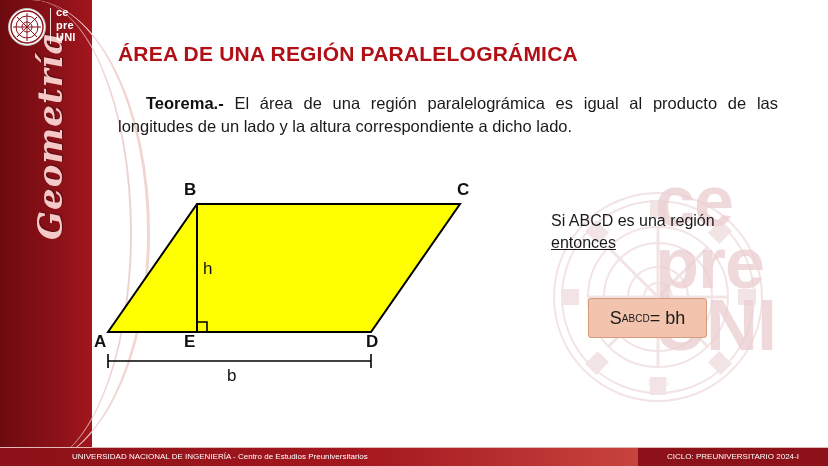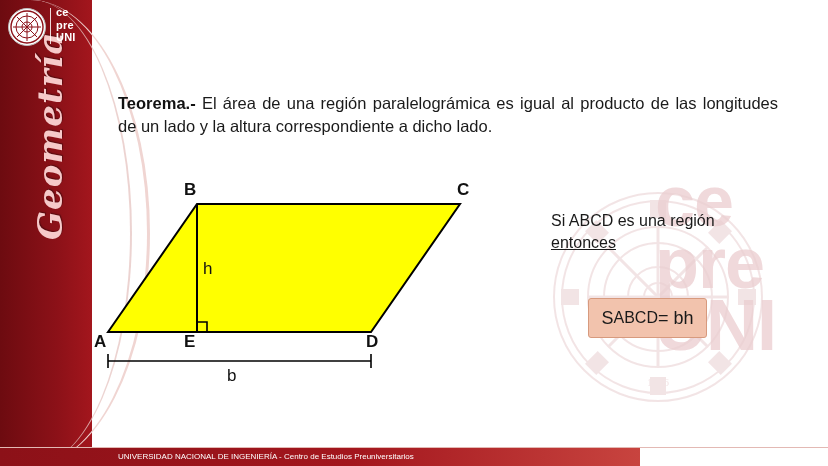--- a/index.html
+++ b/index.html
@@ -70,51 +70,51 @@
   .title{
     position:absolute;left:118px;top:42px;
     font-size:21px;font-weight:bold;color:#b01015;letter-spacing:.2px;
   }
 
   
   .theorem{
     position:absolute;left:118px;top:92px;width:660px;
     font-size:16.5px;line-height:23px;color:#1a1a1a;text-align:justify;
   }
-  .theorem b{font-weight:bold;color:#111;}
+  .theorem b{font-weight:bold;color:#111;margin-left:28px;}
 
   
   .right-text{
     position:absolute;left:551px;top:210px;width:240px;
     font-size:16px;line-height:22px;color:#1a1a1a;text-align:justify;
   }
   .right-text .ent{text-align:left;text-decoration:underline;}
 
   
   .formula{
     position:absolute;left:588px;top:298px;width:117px;height:38px;
     background:#f2c3ad;border:1px solid #d79a7e;border-radius:3px;
     display:flex;align-items:center;justify-content:center;
     font-size:18px;color:#1a1a1a;
   }
-  .formula sub{font-size:16px;}
+  .formula sub{font-size:10px;}
 
   
   .figure{position:absolute;left:80px;top:180px;width:460px;height:220px;}
   .fig-label{position:absolute;font-size:17px;font-weight:bold;color:#111;}
 
   
   .footer{
     position:absolute;left:0;bottom:0;width:828px;height:18px;
     background:#ffffff;
   }
   .footer-left{
     position:absolute;left:0;bottom:0;width:640px;height:18px;
     background:linear-gradient(to right,#8c1118 0%,#a3161d 55%,#c8443f 100%);
-    color:#ffffff;font-size:8px;line-height:18px;padding-left:118px;
+    color:#ffffff;font-size:8px;line-height:18px;padding-left:72px;
     box-sizing:border-box;white-space:nowrap;
   }
   .footer-right{
     position:absolute;right:0;bottom:0;width:190px;height:18px;
     background:#8c1118;color:#ffffff;font-size:8px;line-height:18px;
     text-align:center;white-space:nowrap;
   }
   .footer-sep{
     position:absolute;left:0;bottom:18px;width:828px;height:1px;background:#e3b9b4;
   }
@@ -181,20 +181,21 @@
       </svg>
     </div>
     <div class="logo-divider"></div>
     <div class="logo-text">
       <span>ce</span><br>
       <span>pre</span><br>
       <span>UNI</span>
     </div>
   </div>
 
+  <div class="title">ÁREA DE UNA REGIÓN PARALELOGRÁMICA</div>
 
   <div class="theorem">
     <b>Teorema.-</b>
     <span>El área de una región paralelográmica es igual al producto de las longitudes de un lado y la altura correspondiente a dicho lado.</span>
   </div>
 
   <div class="right-text">
     <div>Si ABCD es una región</div>
     <div class="ent">entonces</div>
   </div>
@@ -224,15 +225,16 @@
     <div class="fig-label" style="left:14px;top:152px;">A</div>
     <div class="fig-label" style="left:286px;top:152px;">D</div>
     <div class="fig-label" style="left:104px;top:152px;">E</div>
     <div class="fig-label" style="left:123px;top:79px;font-weight:normal;">h</div>
     <div class="fig-label" style="left:147px;top:186px;font-weight:normal;">b</div>
   </div>
 
   <div class="footer-sep"></div>
   <div class="footer">
     <div class="footer-left">UNIVERSIDAD NACIONAL DE INGENIERÍA  - Centro de Estudios Preuniversitarios</div>
+    <div class="footer-right">CICLO: PREUNIVERSITARIO 2024-I</div>
   </div>
 
 </div>
 
 </body></html>

